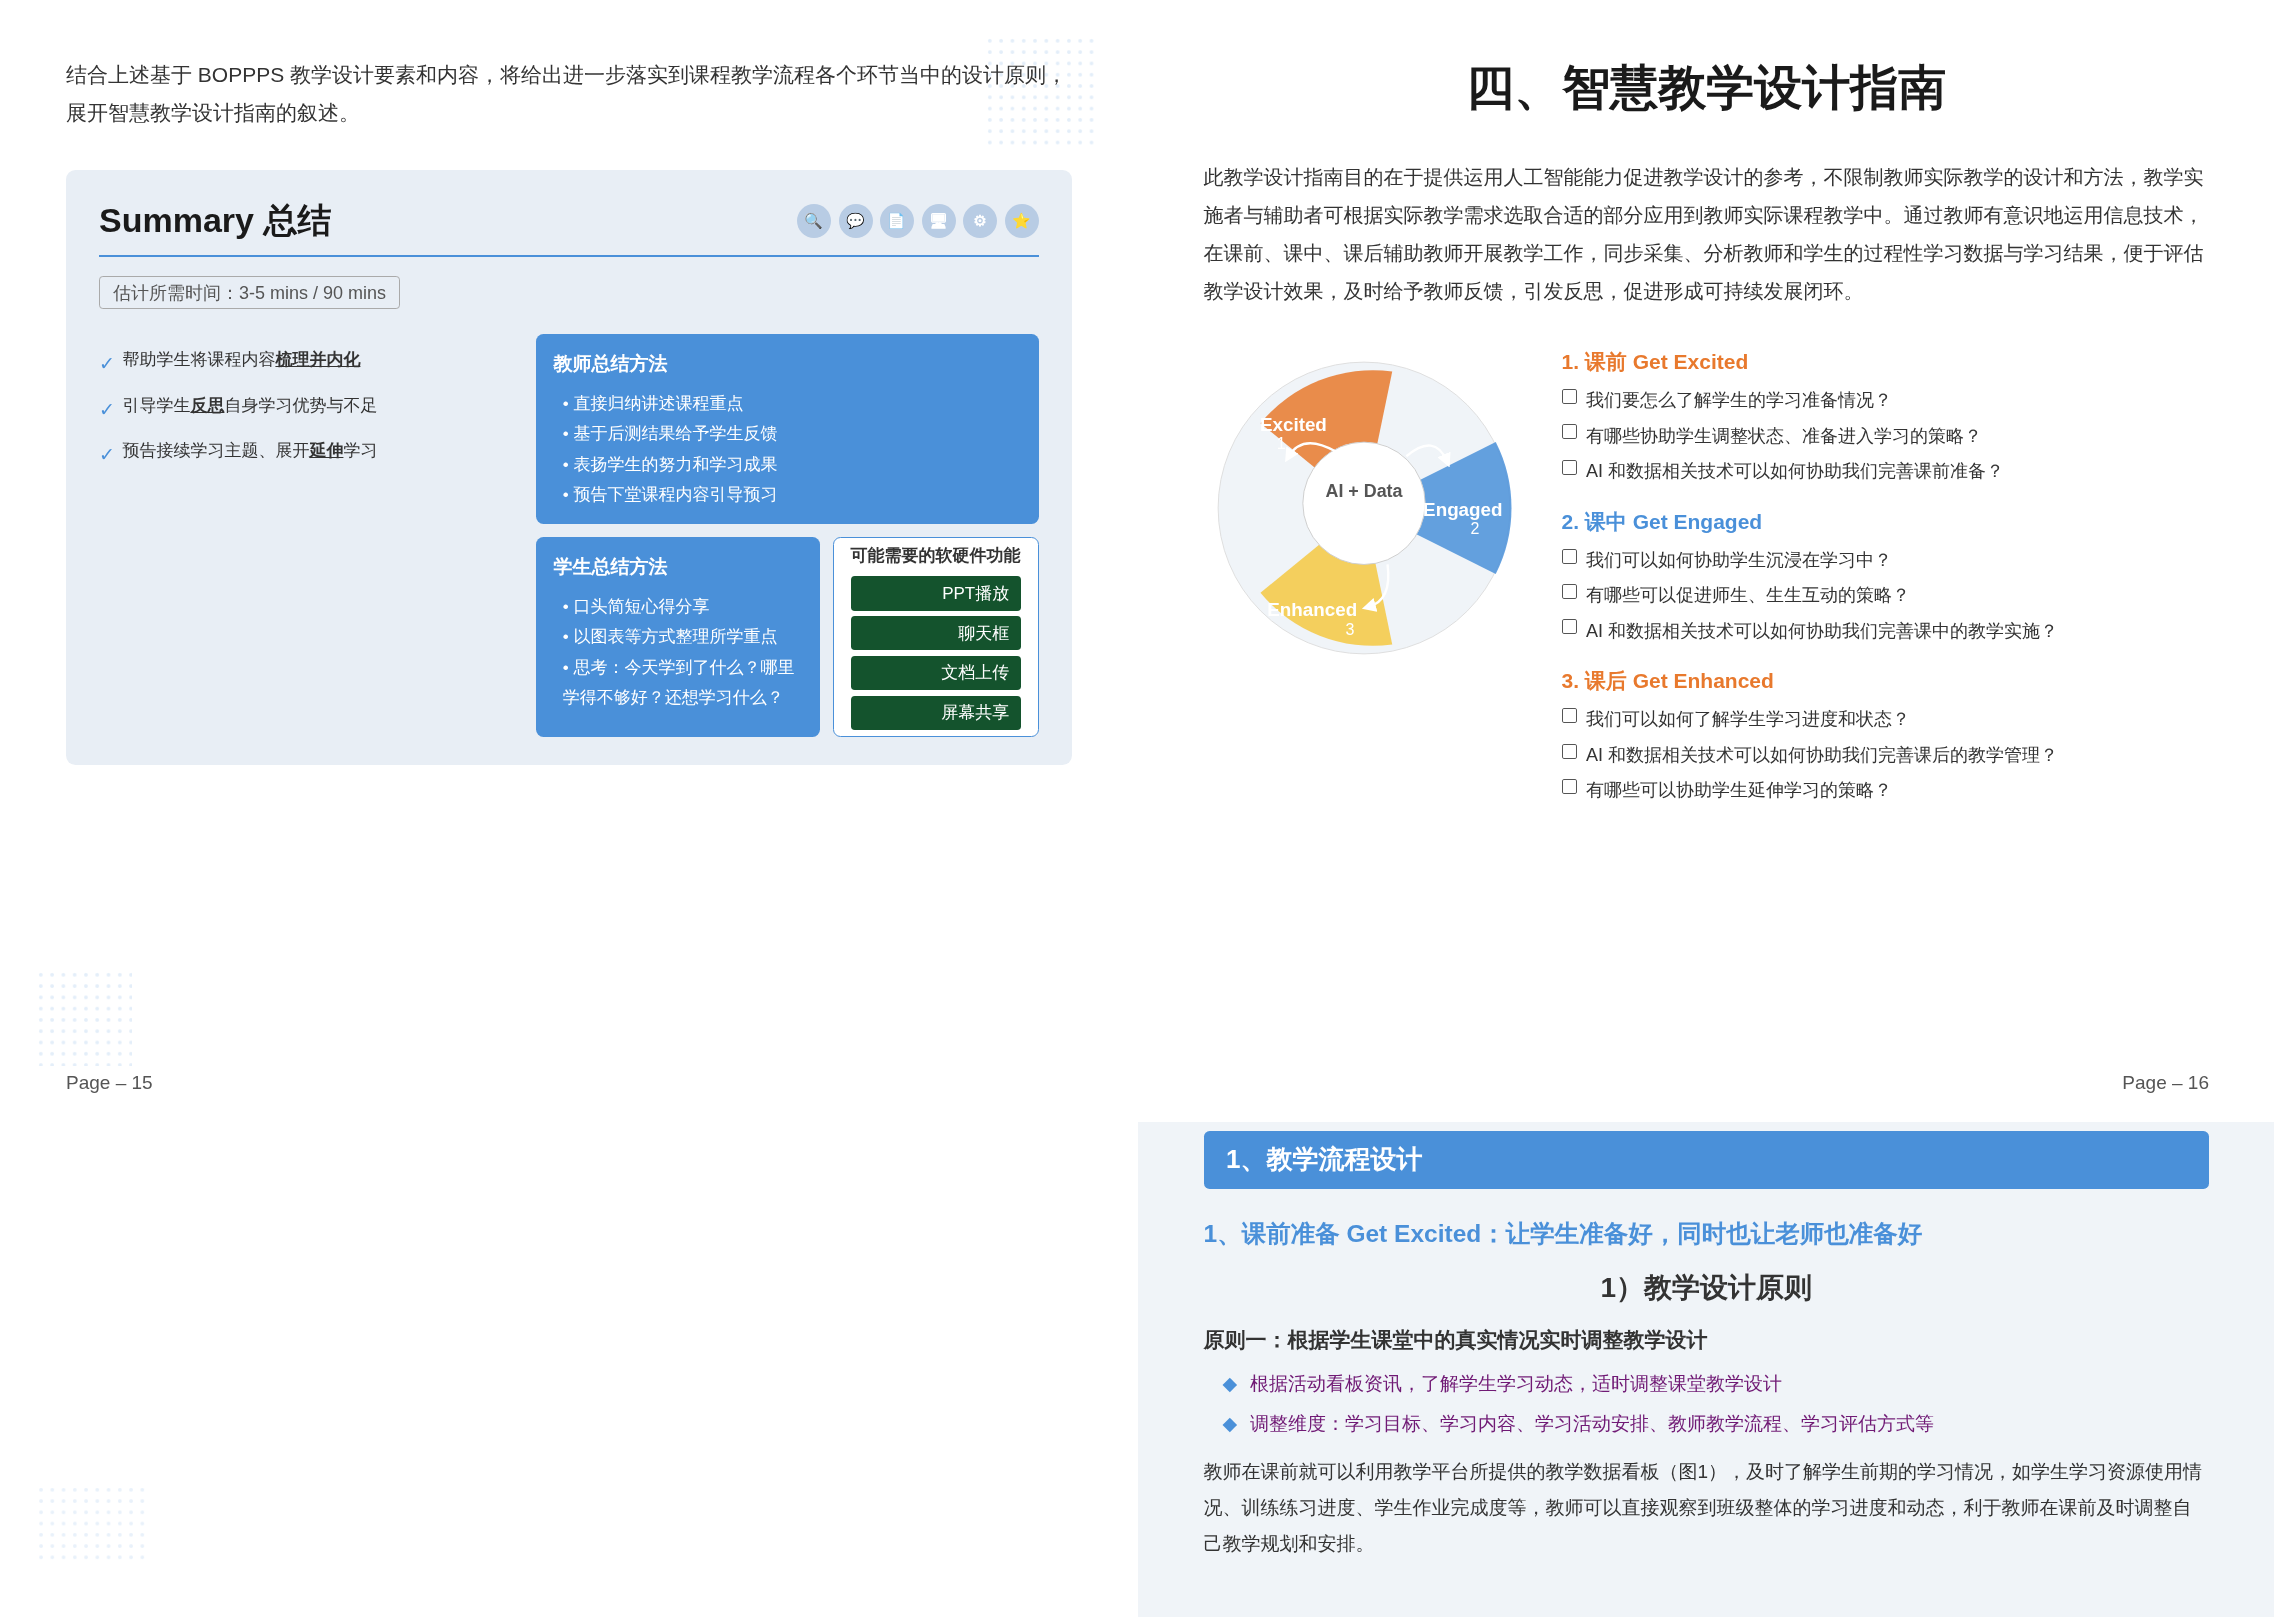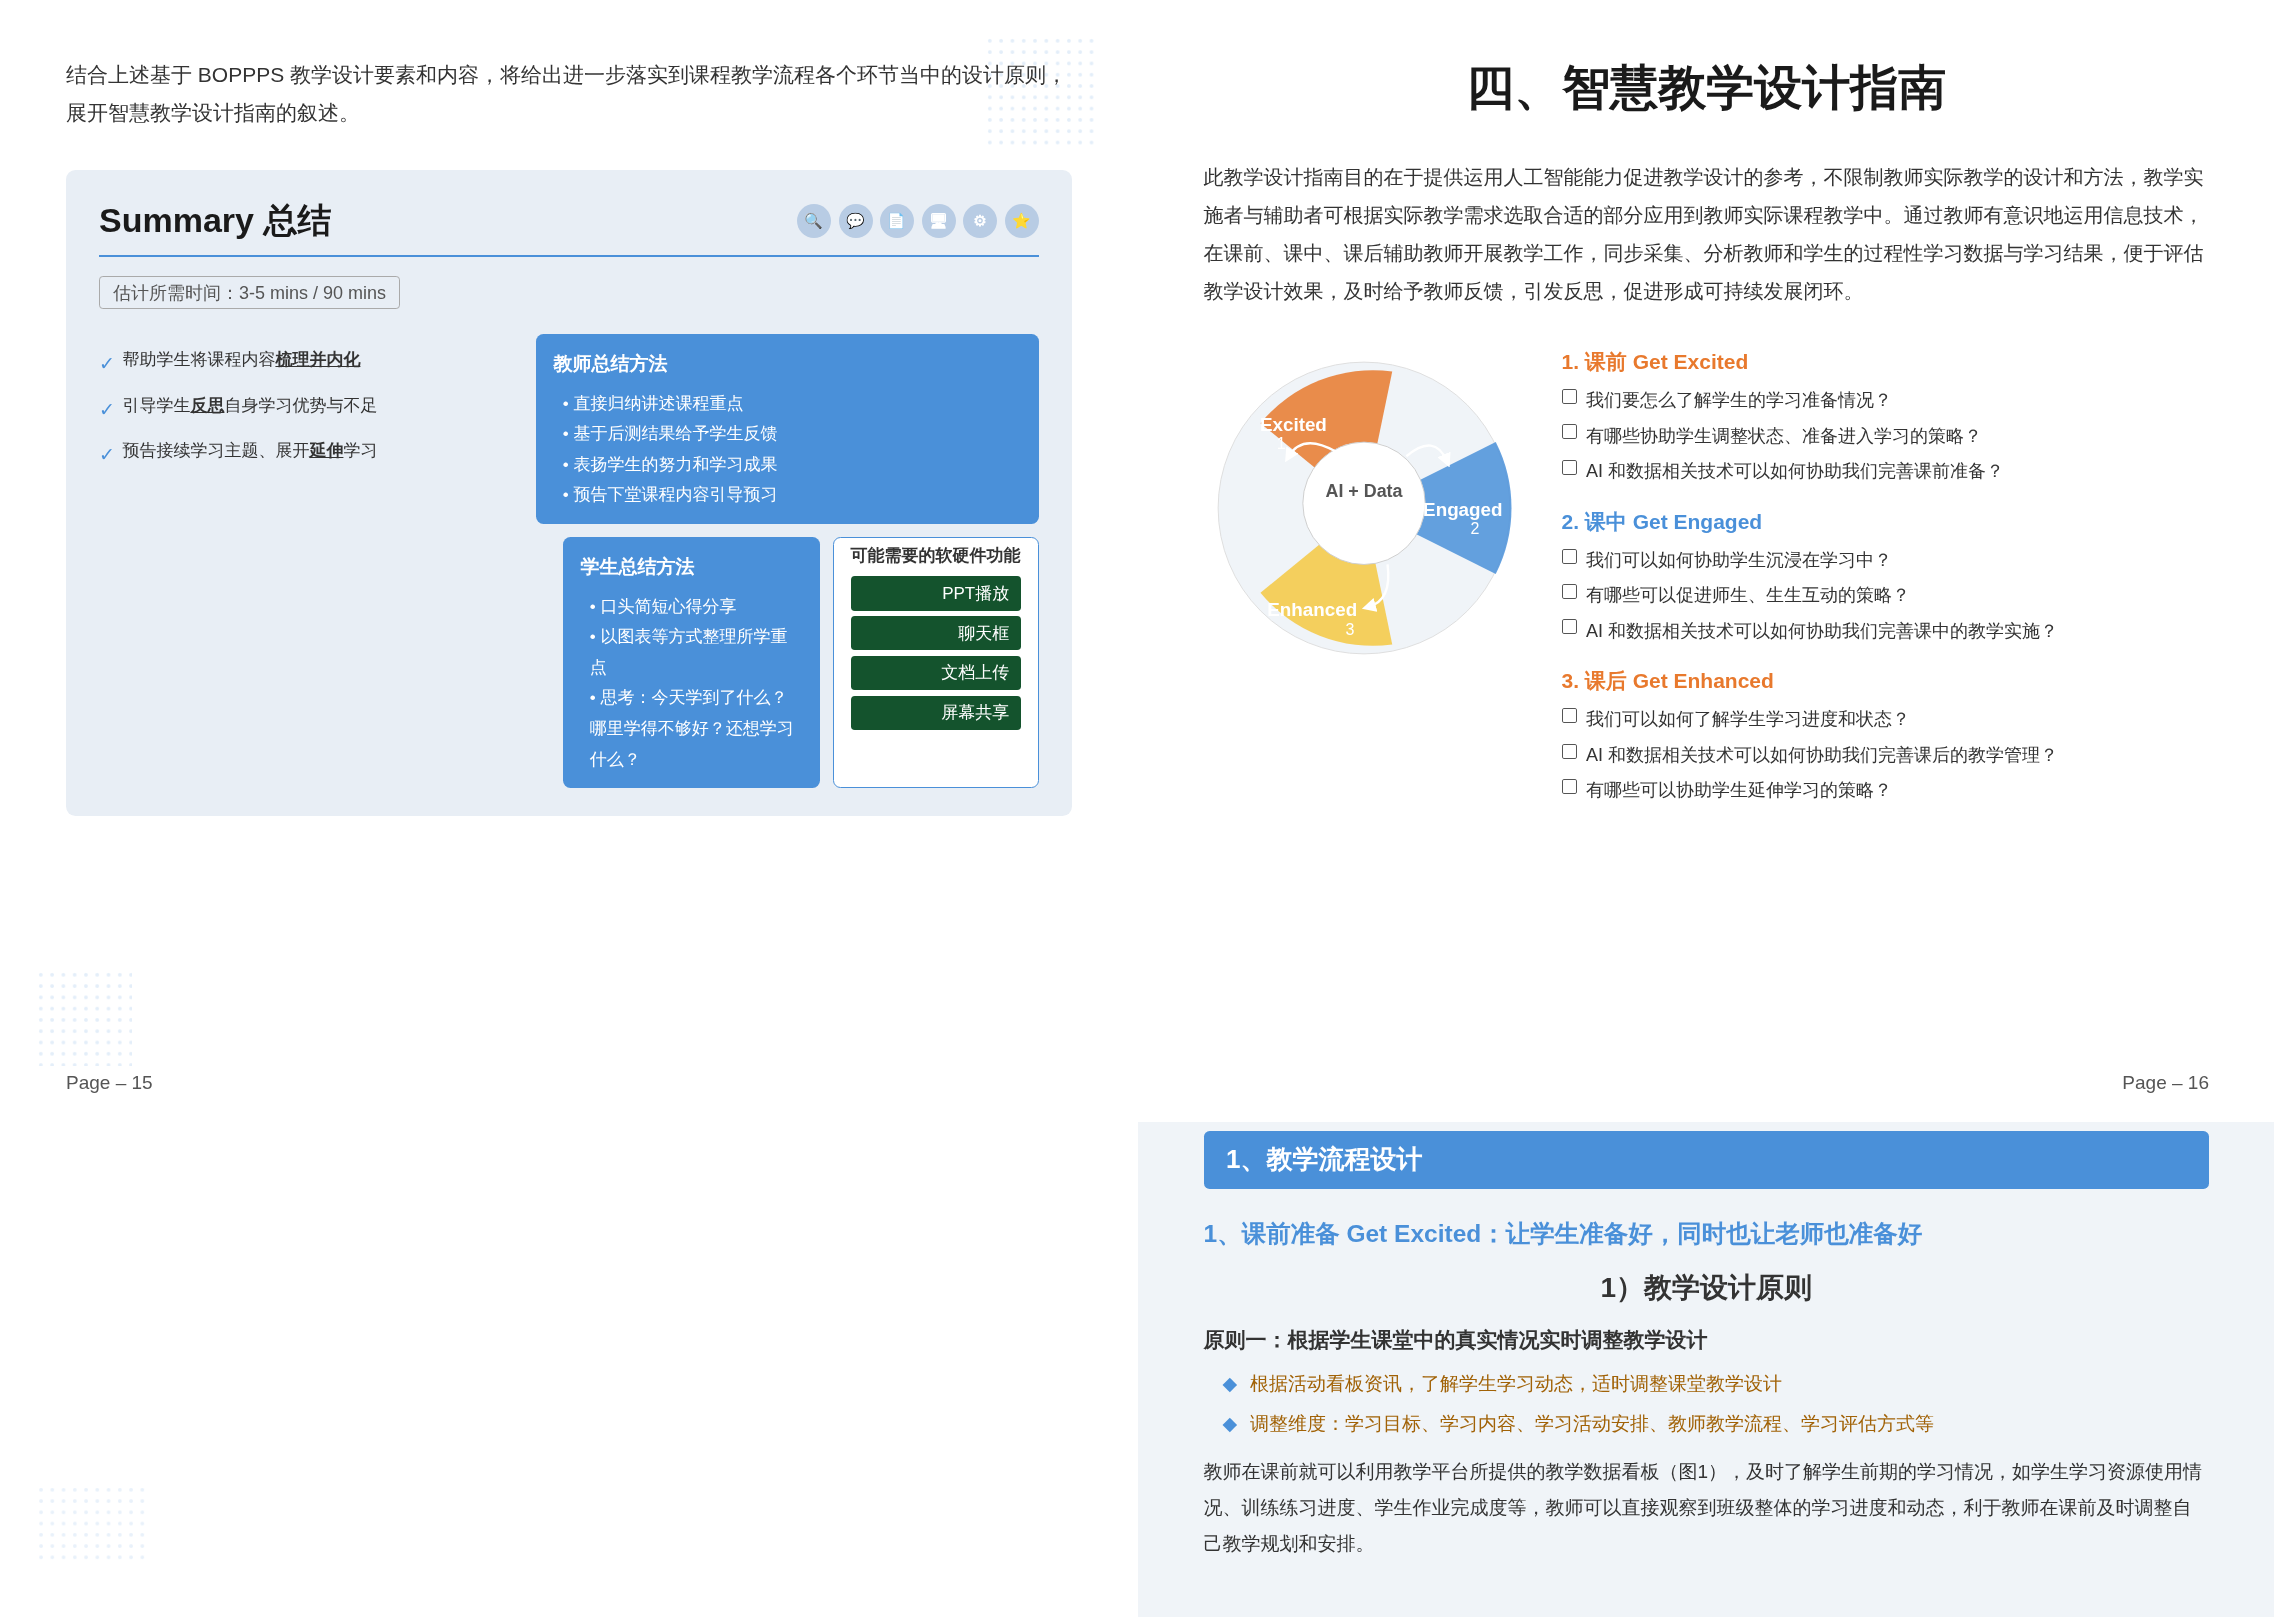--- a/index.html
+++ b/index.html
@@ -268,21 +268,21 @@
       margin-bottom: 19px;
     }
     .principle-title {
       font-size: 21px;
       font-weight: bold;
       color: #333;
       margin-bottom: 13px;
     }
     .principle-point {
       font-size: 19px;
-      color: #a16207;
+      color: #701a75;
       line-height: 1.8;
       padding-left: 19px;
       margin-bottom: 5.6px;
     }
     .principle-point::before {
       content: '◆';
       color: #4a90d9;
       margin-right: 7.5px;
     }
     .body-text {
@@ -376,21 +376,21 @@
           <div class="teacher-box">
             <div class="box-title">教师总结方法</div>
             <ul>
               <li>直接归纳讲述课程重点</li>
               <li>基于后测结果给予学生反馈</li>
               <li>表扬学生的努力和学习成果</li>
               <li>预告下堂课程内容引导预习</li>
             </ul>
           </div>
 
-          <div style="display:flex; gap:13px;margin-left:27px;">
+          <div style="display:flex; gap:13px;">
             <div class="student-box" style="flex:1.2;">
               <div class="box-title">学生总结方法</div>
               <ul>
                 <li>口头简短心得分享</li>
                 <li>以图表等方式整理所学重点</li>
                 <li>思考：今天学到了什么？哪里学得不够好？还想学习什么？</li>
               </ul>
             </div>
             <div class="software-box">
               <div class="box-title">可能需要的软硬件功能</div>

